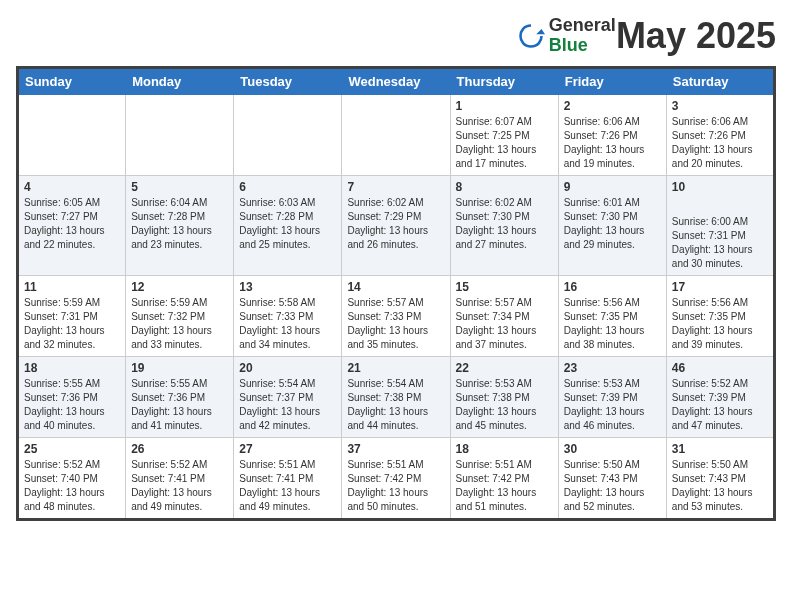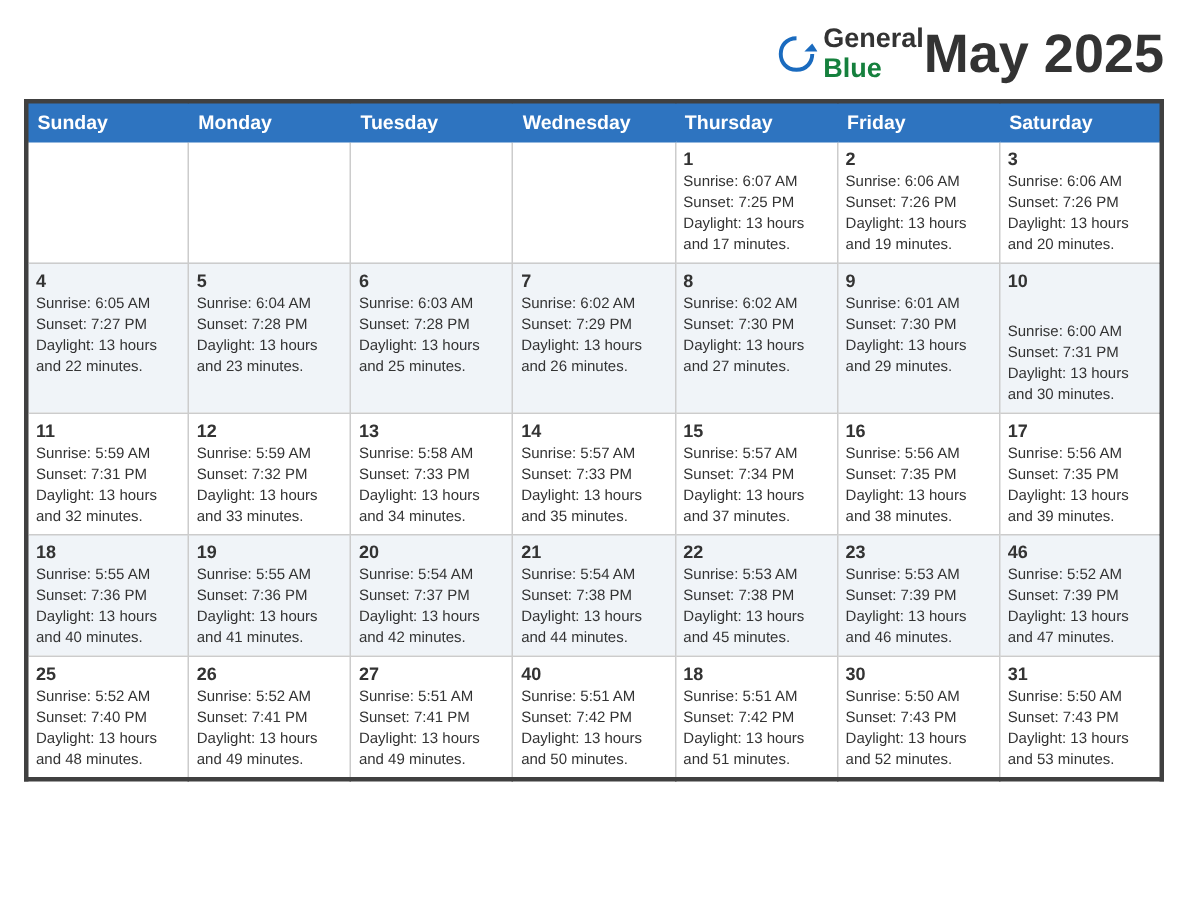--- a/index.html
+++ b/index.html
@@ -322,21 +322,21 @@
 and 49 minutes.</div>
         </td>
         <td>
           <span class="day-number">27</span>
           <div class="day-info" style="white-space: pre-line;">Sunrise: 5:51 AM
 Sunset: 7:41 PM
 Daylight: 13 hours
 and 49 minutes.</div>
         </td>
         <td>
-          <span class="day-number">40</span>
+          <span class="day-number">37</span>
           <div class="day-info" style="white-space: pre-line;">Sunrise: 5:51 AM
 Sunset: 7:42 PM
 Daylight: 13 hours
 and 50 minutes.</div>
         </td>
         <td>
           <span class="day-number">18</span>
           <div class="day-info" style="white-space: pre-line;">Sunrise: 5:51 AM
 Sunset: 7:42 PM
 Daylight: 13 hours

